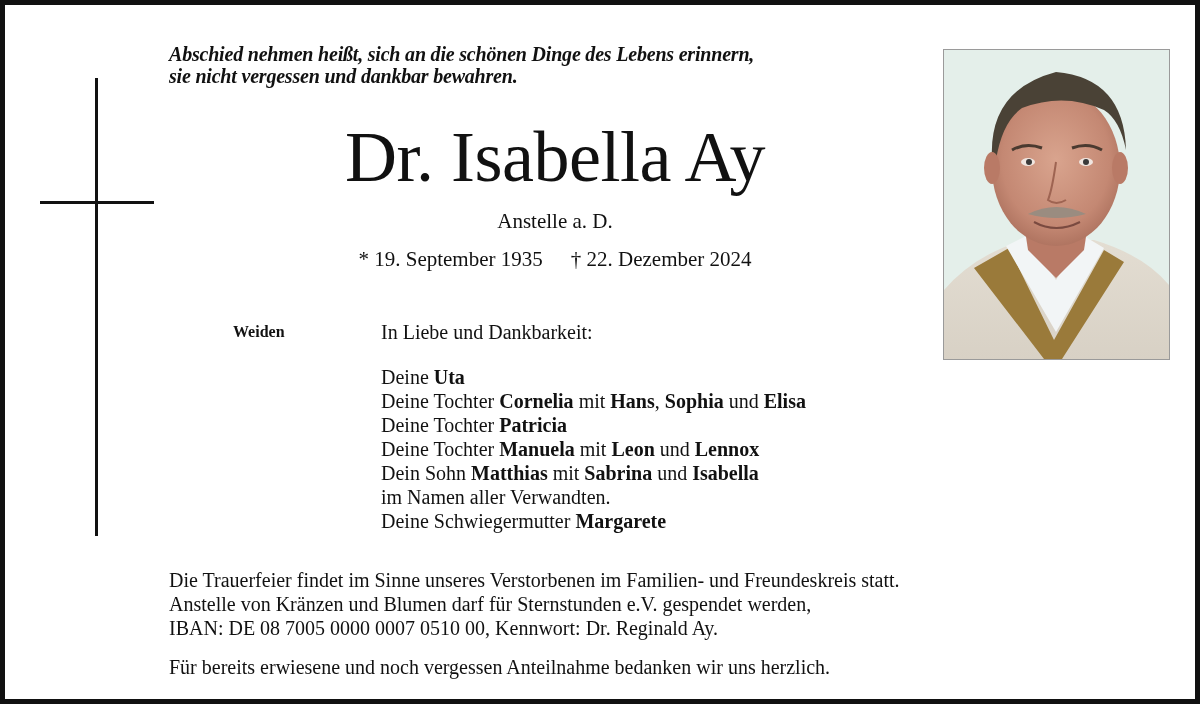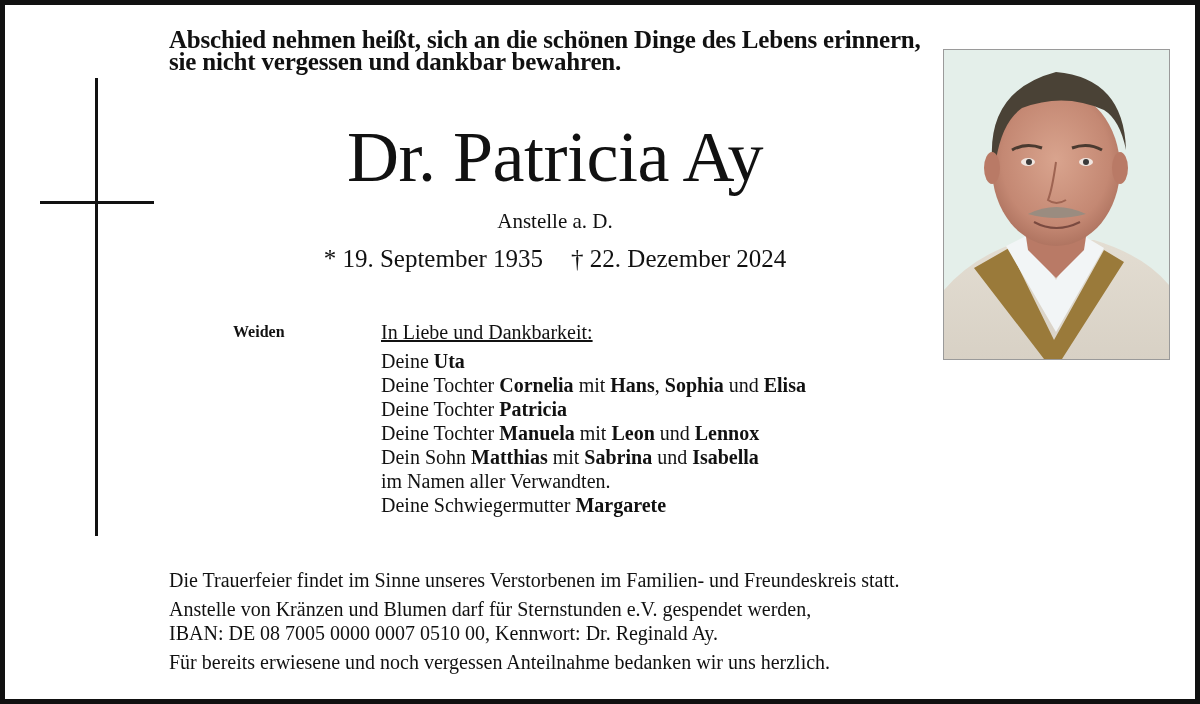--- a/index.html
+++ b/index.html
@@ -3,76 +3,76 @@
   <meta charset="utf-8">
   <style>
     html, body { margin: 0; padding: 0; background: #ffffff; }
     body { width: 1200px; height: 704px; position: relative; overflow: hidden; }
     .frame {
       position: absolute; left: 0; top: 0; width: 1200px; height: 704px;
       box-sizing: border-box; border: 5px solid #111111; background: #ffffff;
     }
     .serif { font-family: "Liberation Serif", "DejaVu Serif", serif; color: #111111; }
     .motto {
-      position: absolute; left: 164px; top: 24px; width: 720px;
-      font-size: 25px; line-height: 22px; font-weight: bold;
+      position: absolute; left: 164px; top: 38px; width: 720px;
+      font-size: 20px; line-height: 22px; font-style: italic; font-weight: bold;
       letter-spacing: -0.2px;
     }
     .motto div { white-space: nowrap; }
     .cross-v { position: absolute; left: 90px; top: 73px; width: 3px; height: 458px; background: #111111; }
     .cross-h { position: absolute; left: 35px; top: 196px; width: 114px; height: 3px; background: #111111; }
     .name {
       position: absolute; left: 200px; top: 112px; width: 700px; text-align: center;
       font-size: 72px; line-height: 80px; white-space: nowrap; letter-spacing: -0.5px;
     }
     .title-line {
       position: absolute; left: 200px; top: 204px; width: 700px; text-align: center;
       font-size: 21px; line-height: 24px;
     }
     .dates {
       position: absolute; left: 200px; top: 242px; width: 700px; text-align: center;
-      font-size: 25px; line-height: 24px; white-space: nowrap;
+      font-size: 21px; line-height: 24px; white-space: nowrap;
     }
     .dates .gap { display: inline-block; width: 28px; }
     .photo {
       position: absolute; left: 938px; top: 44px; width: 227px; height: 311px;
       box-sizing: border-box; border: 1px solid #9a9a9a; overflow: hidden;
       background: linear-gradient(180deg, #e6f0ec 0%, #e3efe9 60%, #dde9e4 100%);
     }
     .photo svg { display: block; }
     .place {
       position: absolute; left: 228px; top: 315px; font-size: 16px; line-height: 24px; font-weight: bold;
     }
     .family {
       position: absolute; left: 376px; top: 315px; width: 540px; font-size: 20px; line-height: 24px;
     }
-    .family .intro { margin-bottom: 5px; text-decoration: underline; }
+    .family .intro { margin-bottom: 21px; }
     .family .row { white-space: nowrap; height: 24px; }
     .family b { font-weight: bold; }
     .notes {
       position: absolute; left: 164px; top: 563px; width: 900px; font-size: 20px; line-height: 24px;
     }
     .notes .p { white-space: nowrap; }
-    .notes .p1 { margin-bottom: 5px; }
-    .notes .p3 { margin-bottom: 5px; }
+    .notes .p1 { }
+    .notes .p3 { margin-bottom: 15px; }
   </style>
 </head>
 <body>
 
 <div class="frame">
 
   <div class="motto serif">
     <div>Abschied nehmen heißt, sich an die schönen Dinge des Lebens erinnern,</div>
     <div>sie nicht vergessen und dankbar bewahren.</div>
   </div>
 
   <div class="cross-v"></div>
   <div class="cross-h"></div>
 
-  <div class="name serif">Dr. Patricia Ay</div>
+  <div class="name serif">Dr. Isabella Ay</div>
   <div class="title-line serif">Anstelle a. D.</div>
   <div class="dates serif">
     <span>* 19. September 1935</span><span class="gap"></span><span>† 22. Dezember 2024</span>
   </div>
 
   <div class="photo">
     <svg width="225" height="309" viewBox="0 0 225 309" xmlns="http://www.w3.org/2000/svg">
       <defs>
         <radialGradient id="skin" cx="50%" cy="45%" r="60%">
           <stop offset="0%" stop-color="#d9a48e"></stop>

